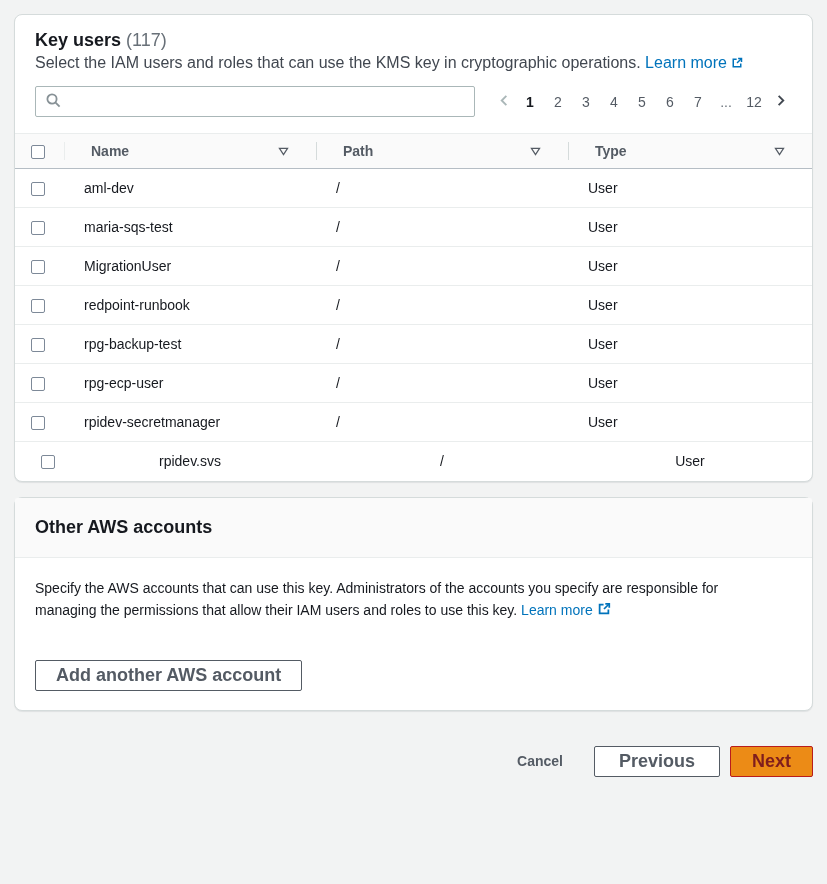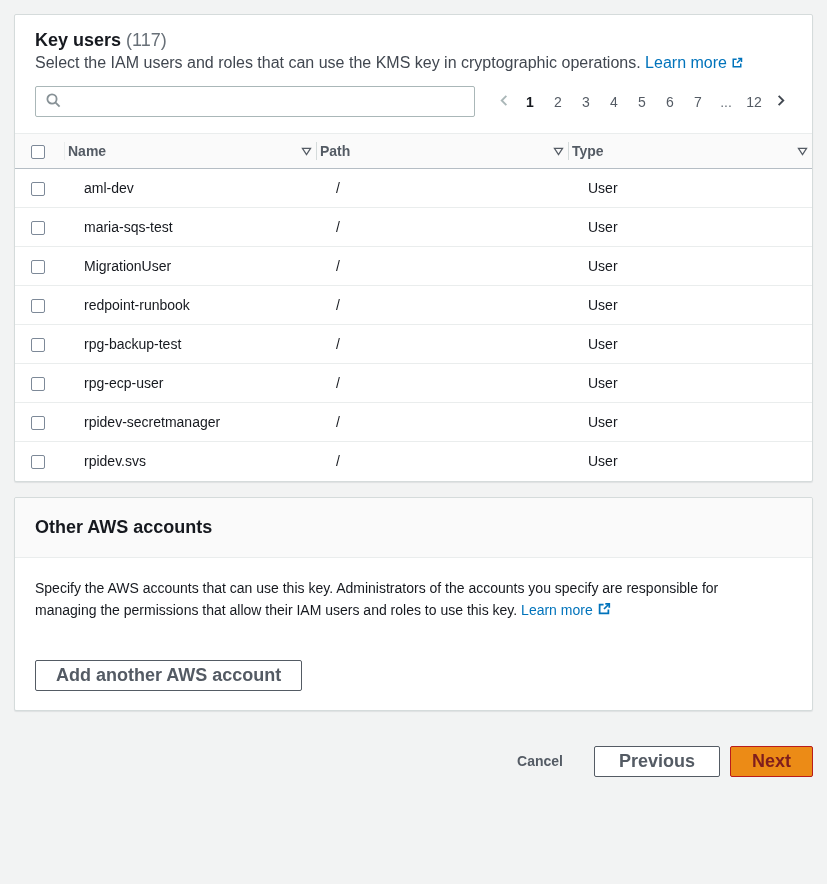--- a/index.html
+++ b/index.html
@@ -9,21 +9,21 @@
     background: #f2f3f3;
     font-family: "Liberation Sans", sans-serif;
     color: #16191f;
     -webkit-font-smoothing: antialiased;
   }
   .page { padding: 14px 14px 0 14px; }
 
   .panel {
     background: #ffffff;
     border: 1px solid #d5dbdb;
-    border-radius: 2px;
+    border-radius: 8px;
     box-shadow: 0 1px 1px 0 rgba(0,28,36,0.08);
   }
 
   
   .panel-head { padding: 15px 20px 16px 20px; }
   .panel-title { margin: 0; font-size: 18px; font-weight: 700; color: #16191f; }
   .panel-title .counter { font-weight: 400; color: #687078; }
   .panel-desc { margin: 4px 0 0 0; font-size: 16px; line-height: 16px; color: #414750; }
   .link { color: #0073bb; text-decoration: none; cursor: pointer; }
   .ext-icon { display: inline-block; vertical-align: -1px; margin-left: 4px; color: #0073bb; }
@@ -49,28 +49,28 @@
   .page-btn { width: 28px; line-height: 22px; }
   .page-btn.current { color: #16191f; font-weight: 700; }
   .page-btn.ellipsis { color: #687078; cursor: default; }
   .page-chevron { width: 24px; height: 22px; color: #414750; }
   .page-chevron.disabled { color: #aab7b8; cursor: default; }
 
   
   table { width: 100%; border-collapse: collapse; table-layout: fixed; font-size: 14px; }
   thead tr { background: #fafafa; border-top: 1px solid #eaeded; border-bottom: 1px solid #b5bdc4; }
   th { height: 35px; padding: 0; font-weight: 700; color: #545b64; text-align: left; position: relative; }
-  .th-inner { display: flex; align-items: center; justify-content: space-between; padding: 0 4px; }
+  .th-inner { display: flex; align-items: center; justify-content: space-between; padding: 0 27px; }
   th.divider-light::before, th.divider::before {
     content: ""; position: absolute; left: 0; top: 8px; bottom: 8px; width: 1px; background: #d5dbdb;
   }
   th.divider-light::before { background: #eaeded; }
   .sort-btn { background: none; border: none; padding: 0; cursor: pointer; display: inline-flex; align-items: center; }
   tbody tr { border-bottom: 1px solid #eaeded; }
-  tbody tr:last-child { border-bottom: none; }
+  tbody tr:last-child { border-bottom: none; text-align: center; }
   td { height: 39px; padding: 0 20px; color: #16191f; }
   .cb-cell { padding: 0 0 0 16px; width: 49px; }
   .checkbox {
     display: inline-block; width: 14px; height: 14px;
     border: 1px solid #7d8998; border-radius: 2px; background: #fff;
     vertical-align: middle; cursor: pointer;
   }
 
   
   .panel-other { margin-top: 15px; }

